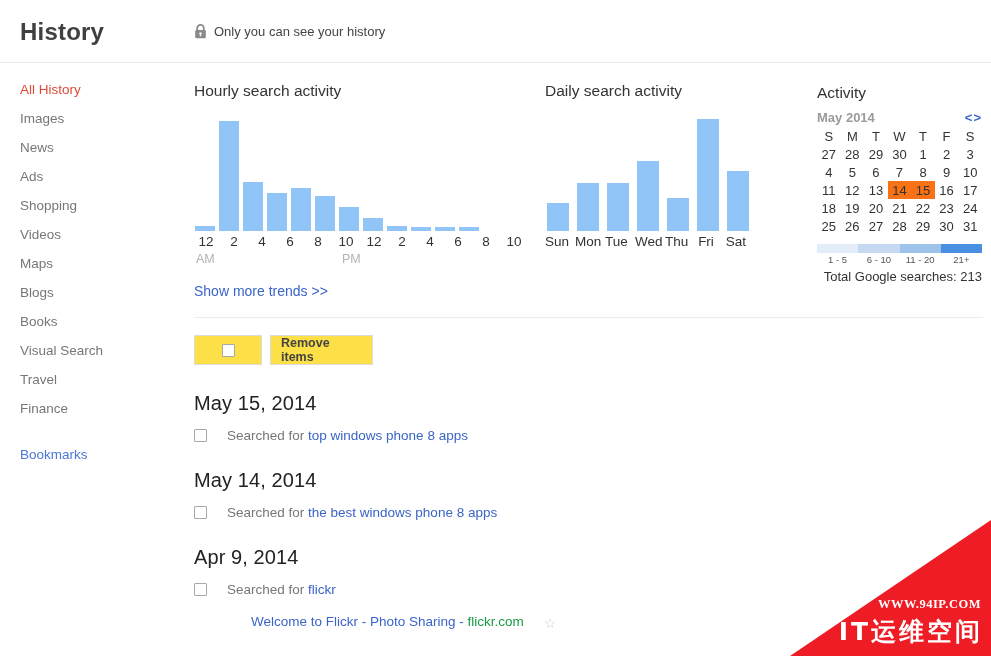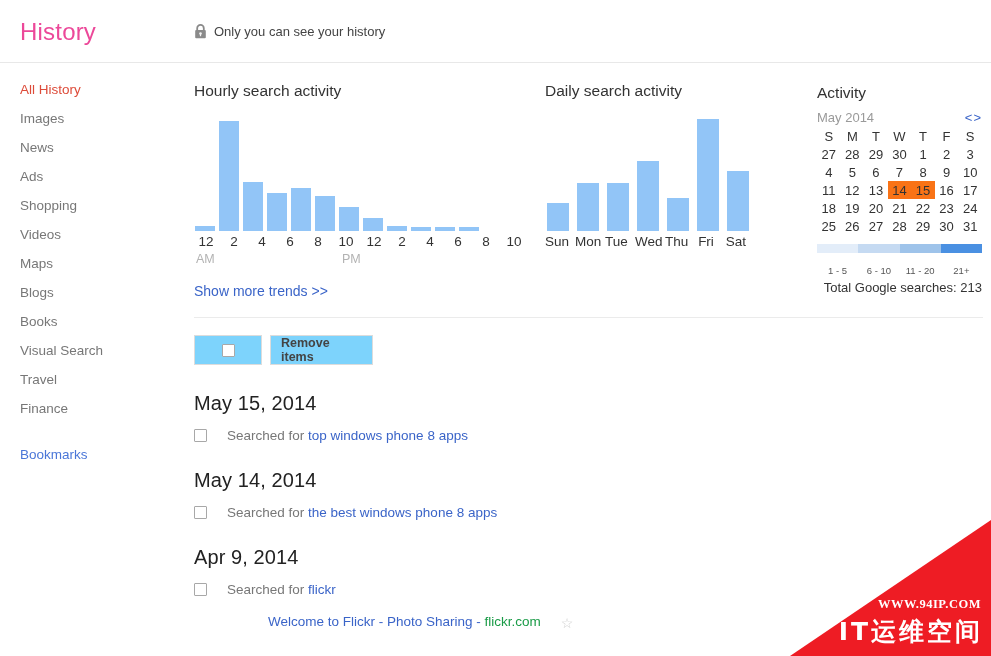--- a/index.html
+++ b/index.html
@@ -9,21 +9,21 @@
     background: #ffffff;
     font-family: "Liberation Sans", sans-serif;
     overflow: hidden;
   }
   #root { position: relative; width: 991px; height: 656px; background:#fff; }
 
   
   .header { position:absolute; left:0; top:0; width:991px; height:62px; }
   .page-title {
     position:absolute; left:20px; top:18px;
-    font-size:24px; color:#ec4899; font-weight:400; letter-spacing:0.2px;
+    font-size:24px; color:#404040; font-weight:700; letter-spacing:0.2px;
   }
   .privacy-note {
     position:absolute; left:194px; top:24px;
     font-size:13px; color:#444; display:flex; align-items:center; gap:7px;
   }
   .lock-icon { display:inline-block; width:13px; height:15px; position:relative; top:0px; }
   .header-rule {
     position:absolute; left:0; top:62px; width:991px; height:1px; background:#e8e8e8;
   }
 
@@ -72,73 +72,73 @@
   .show-more {
     position:absolute; left:194px; top:283px;
     font-size:14px; color:#3a64c8; text-decoration:none; cursor:pointer;
   }
 
   
   .activity { position:absolute; left:817px; top:84px; width:165px; }
   .activity-title { font-size:15.5px; color:#333; margin-bottom:8px; }
   .cal-head {
     display:flex; justify-content:space-between; align-items:flex-start;
-    font-size:13px; color:#9a9a9a; margin-bottom:2px;
+    font-size:13px; color:#9a9a9a; margin-bottom:2px;font-weight:bold;
   }
   .cal-nav { color:#3a64c8; font-size:13px; letter-spacing:1px; cursor:pointer; }
   table.cal { border-collapse:collapse; width:165px; }
   table.cal th, table.cal td {
     width:23.5px; height:18px; text-align:center;
     font-size:13px; color:#333; font-weight:400; padding:0;
   }
   table.cal th { color:#333; }
   td.cal-day { cursor:pointer; }
   td.cal-day.hl { background:#f97316; }
   .legend-bar {
     margin-top:9px; width:165px; height:9px; display:flex;
   }
   .legend-bar span { flex:1 1 0; display:block; }
   .legend-labels {
-    display:flex; width:165px; margin-top:12px;
+    display:flex; width:165px; margin-top:1px;
   }
   .legend-labels span {
     flex:1 1 0; text-align:center; font-size:9.5px; color:#555;
   }
   .total-searches {
     margin-top:4px; font-size:13px; color:#333; text-align:right; width:165px;
   }
 
   
   .toolbar-rule {
     position:absolute; left:194px; top:317px; width:789px; height:1px; background:#ebebeb;
   }
   .toolbar { position:absolute; left:194px; top:335px; display:flex; gap:8px; }
   .btn {
-    background:#7dd3fc; border:1px solid #dcdcdc; border-radius:0;
+    background:#fde047; border:1px solid #dcdcdc; border-radius:0;
     height:30px; display:flex; align-items:center; justify-content:center;
     font-size:12.5px; color:#444; font-weight:bold; cursor:pointer;
   }
   #select-all-button { width:68px; }
   #remove-items-button { width:103px; padding:0 10px; }
   .cbox {
     width:13px; height:13px; border:1px solid #a8a8a8; background:#fff;
     display:inline-block; border-radius:1px; cursor:pointer; flex:0 0 auto;
   }
 
   
   .history-list { position:absolute; left:194px; top:392px; width:700px; }
   .date-header {
     font-size:20px; color:#222; font-weight:400; margin:0 0 11px 0; letter-spacing:0.1px;
   }
   .date-group { margin-bottom:24px; }
   .hist-row { display:flex; align-items:flex-start; gap:20px; margin-bottom:2px; }
   .hist-row .cbox { margin-top:3px; }
   .hist-text { font-size:13.5px; color:#777; line-height:19px; }
   .hist-query { color:#3a64c8; text-decoration:none; cursor:pointer; }
-  .result-row { margin:13px 0 0 74px; display:flex; align-items:flex-end; gap:20px; }
+  .result-row { margin:13px 0 0 57px; display:flex; align-items:flex-end; gap:20px; }
   .result-title { font-size:13.5px; color:#3a64c8; text-decoration:none; cursor:pointer; }
   .result-url { font-size:13.5px; color:#1a9b47; }
   .star-icon { color:#cfcfcf; font-size:14px; cursor:pointer; line-height:1; }
 
   
   .watermark {
     position:absolute; right:0; bottom:0; width:201px; height:136px; overflow:hidden;
     pointer-events:none;
   }
   .wm-tri {

